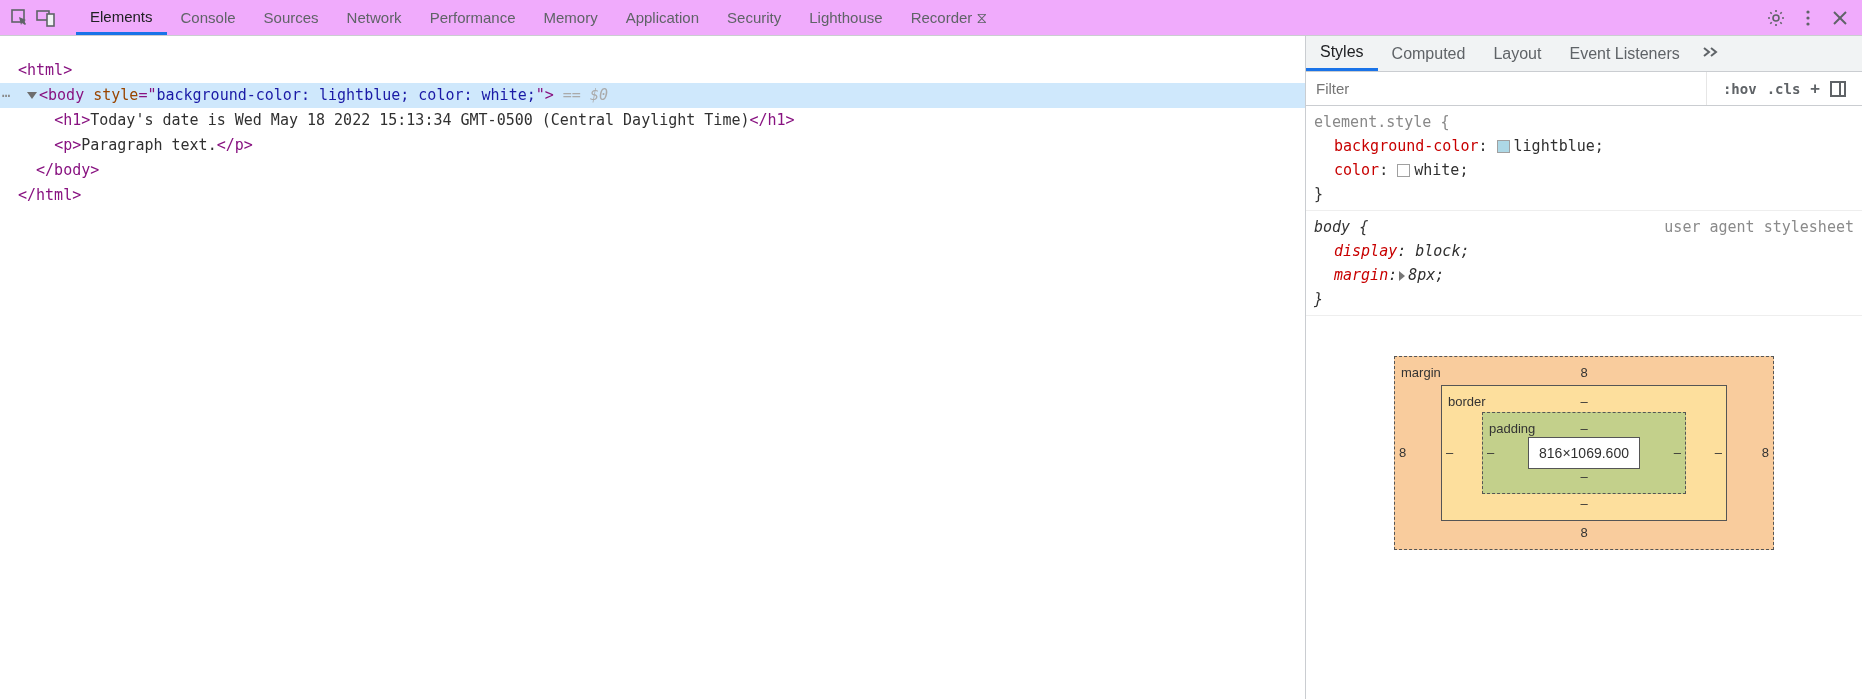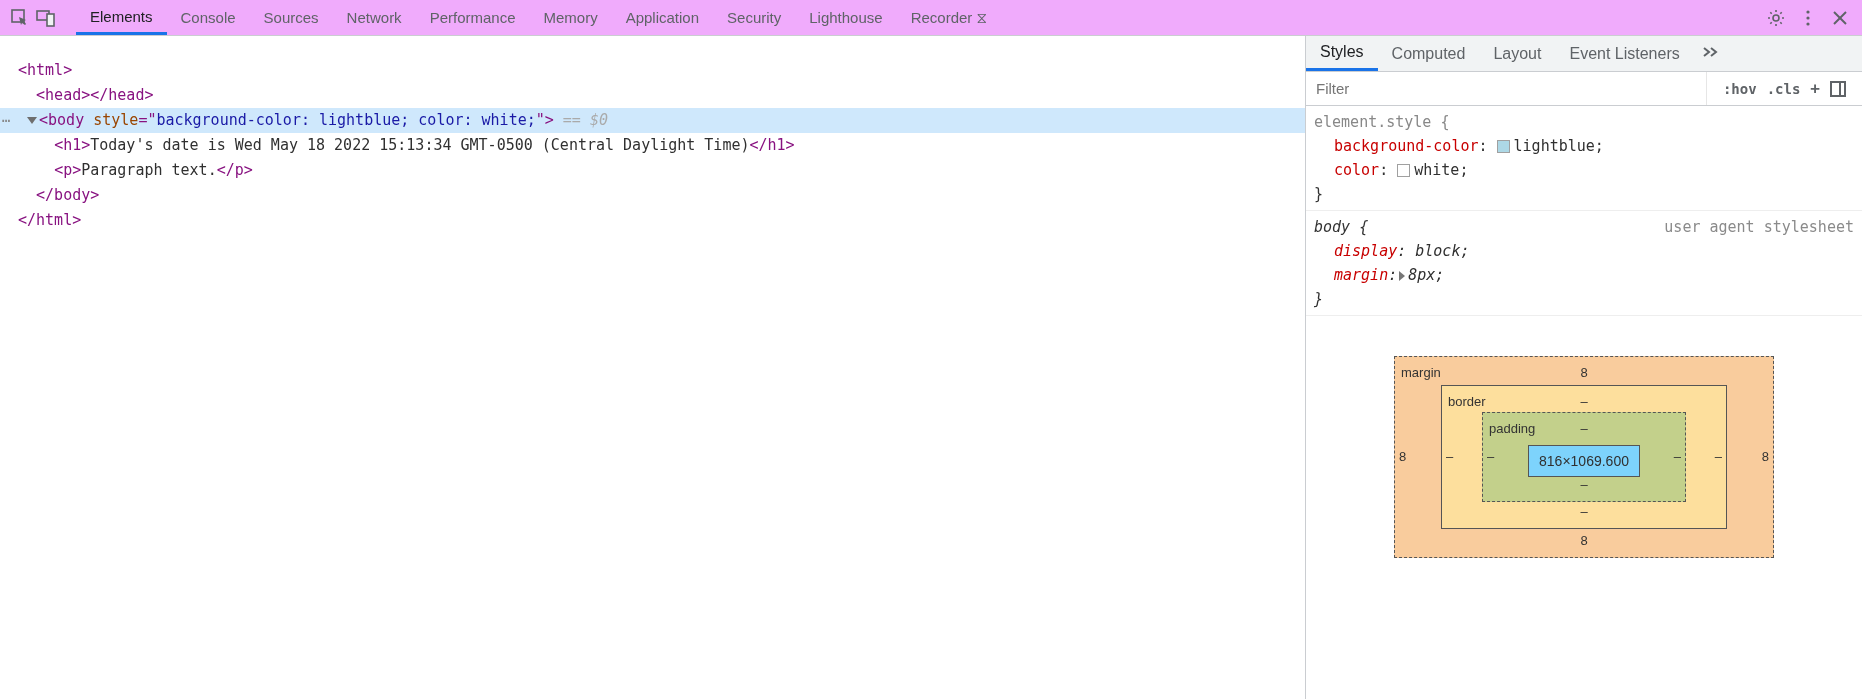--- a/index.html
+++ b/index.html
@@ -227,27 +227,26 @@
   padding: 26px 40px;
   position: relative;
 }
 .bm-padding {
   background: #c3d08b;
   border: 1px dashed #555;
   padding: 24px 45px;
   position: relative;
 }
 .bm-content {
-  background: #7dd3fc;
+  background: #ffffff;
   border: 1px solid #555;
   padding: 3px 10px;
   color: #303030;
   font-size: 14px;
   font-family: "Segoe UI", Arial, sans-serif;
-  margin-top: 8px;
 }
 .bm-label {
   position: absolute;
   top: 4px; left: 6px;
   font-size: 13px;
   font-family: "Segoe UI", Arial, sans-serif;
 }
 .bm-num {
   position: absolute;
   font-size: 13px;
@@ -337,21 +336,20 @@
           <line x1="1" y1="1" x2="13" y2="13" stroke="#5f6367" stroke-width="2"></line>
           <line x1="13" y1="1" x2="1" y2="13" stroke="#5f6367" stroke-width="2"></line>
         </svg>
     </span>
   </div>
 </div>
 
 <div class="main">
   <div class="elements-panel">
     <div class="dom-line"><span class="tag">&lt;html&gt;</span></div>
-    <div class="dom-line">  <span class="tag">&lt;head&gt;&lt;/head&gt;</span></div>
     <div class="dom-line selected"><span class="gutter-dots">⋯</span> <span class="arrow-down"></span><span class="tag">&lt;body </span><span class="attr-name">style</span><span class="tag">="</span><span class="attr-value">background-color: lightblue; color: white;</span><span class="tag">"&gt;</span> <span class="eq0">== $0</span></div>
     <div class="dom-line">    <span class="tag">&lt;h1&gt;</span><span class="text-node">Today's date is Wed May 18 2022 15:13:34 GMT-0500 (Central Daylight Time)</span><span class="tag">&lt;/h1&gt;</span></div>
     <div class="dom-line">    <span class="tag">&lt;p&gt;</span><span class="text-node">Paragraph text.</span><span class="tag">&lt;/p&gt;</span></div>
     <div class="dom-line">  <span class="tag">&lt;/body&gt;</span></div>
     <div class="dom-line"><span class="tag">&lt;/html&gt;</span></div>
   </div>
 
   <div class="sidebar">
     <div class="sidebar-tabs">
       <div class="sidetab active">

